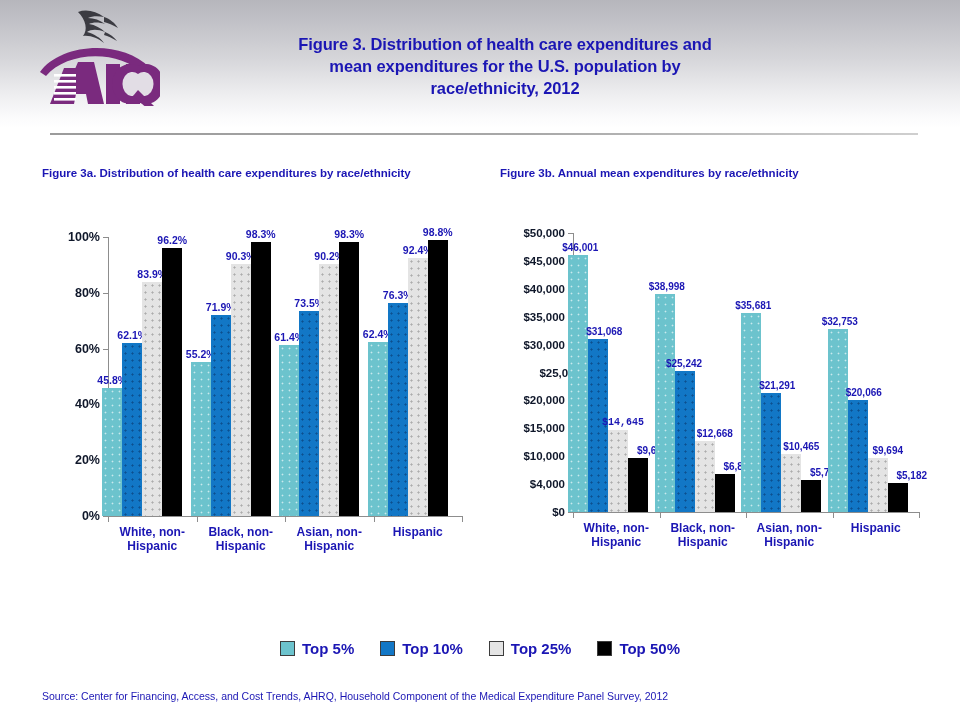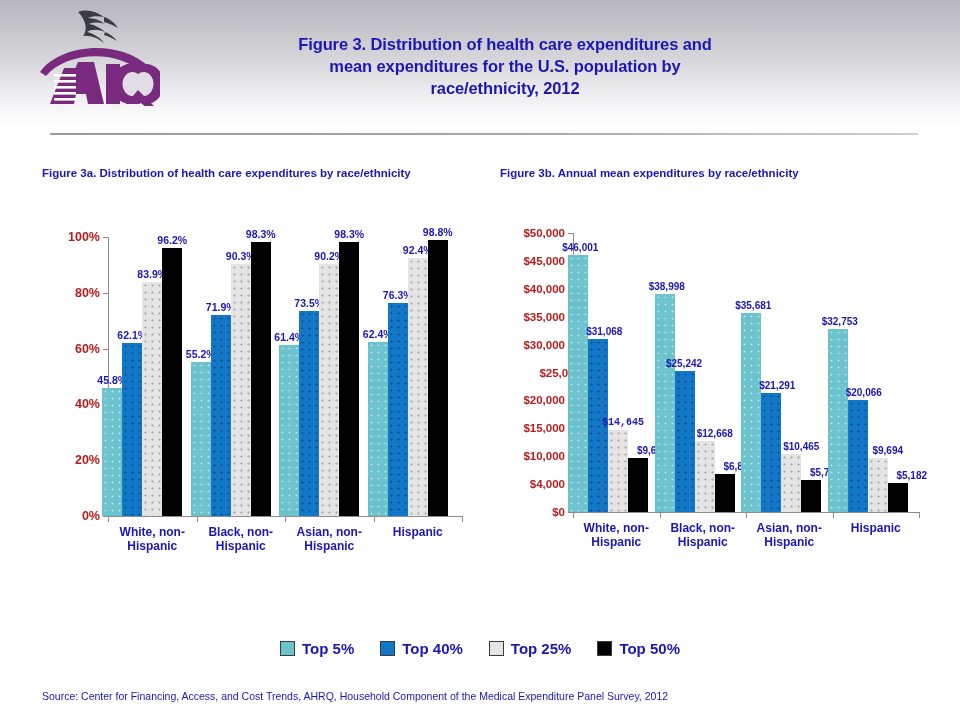--- a/index.html
+++ b/index.html
@@ -64,21 +64,21 @@
     position: absolute;
     left: 0; top: 0;
     width: 100%; height: 100%;
   }
 
   
   .ytick {
     position: absolute;
     right: 0;
     transform: translateY(-50%);
-    color: #b91c1c;
+    color: #0f172a;
     font-size: 12.5px;
     font-weight: bold;
     white-space: nowrap;
     text-align: right;
   }
   .ytick-b { font-size: 11.5px; }
 
   .axis-line {
     position: absolute;
     background: #8d8d8d;
@@ -356,21 +356,21 @@
       <div class="cat-label" style="left: 380.75px; top: 316px;">Hispanic</div>
     </div>
 
   <div class="legend" id="legend">
       <div class="legend-item">
         <span class="legend-swatch s0"></span>
         <span class="legend-label">Top 5%</span>
       </div>
       <div class="legend-item">
         <span class="legend-swatch s1"></span>
-        <span class="legend-label">Top 40%</span>
+        <span class="legend-label">Top 10%</span>
       </div>
       <div class="legend-item">
         <span class="legend-swatch s2"></span>
         <span class="legend-label">Top 25%</span>
       </div>
       <div class="legend-item">
         <span class="legend-swatch s3"></span>
         <span class="legend-label">Top 50%</span>
       </div>
     </div>

